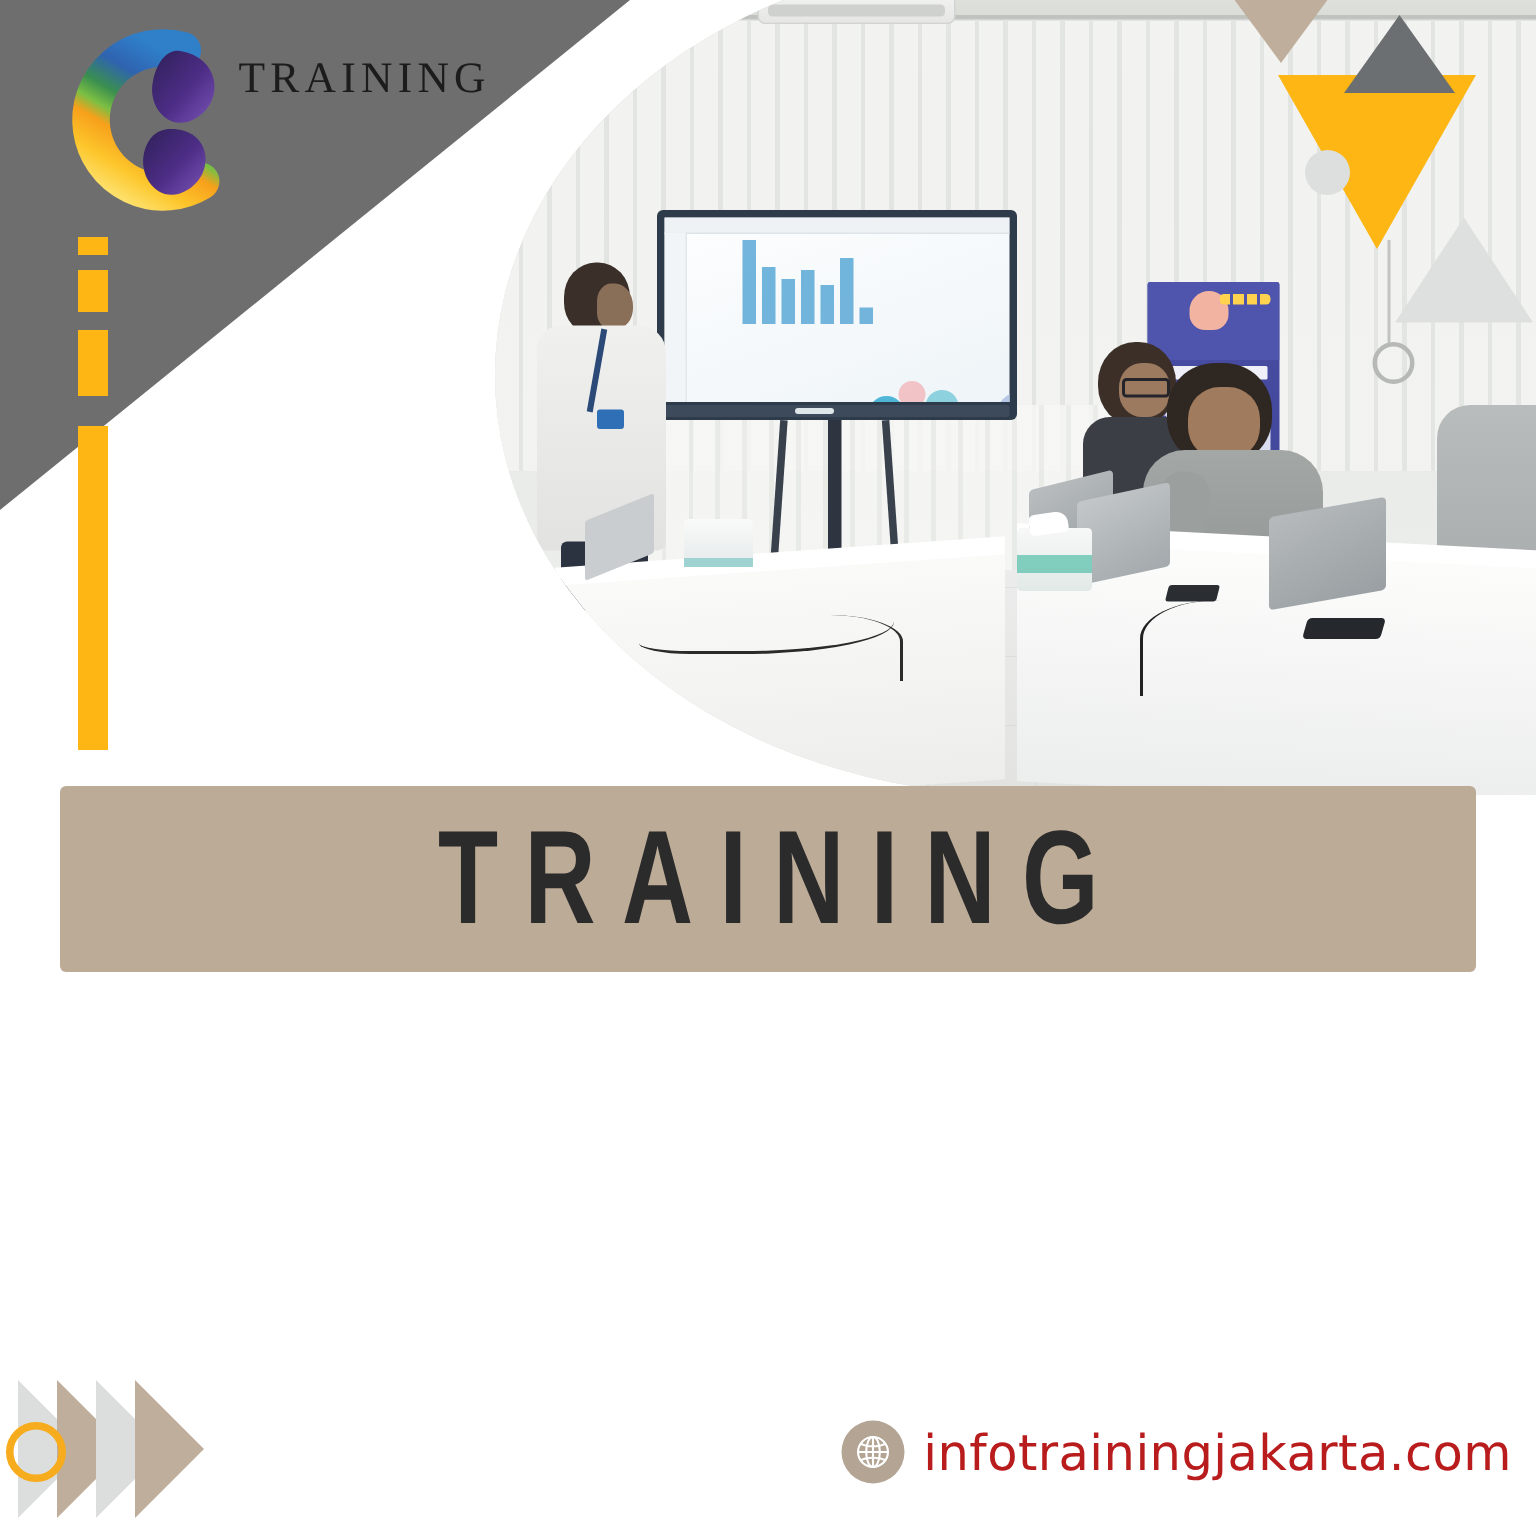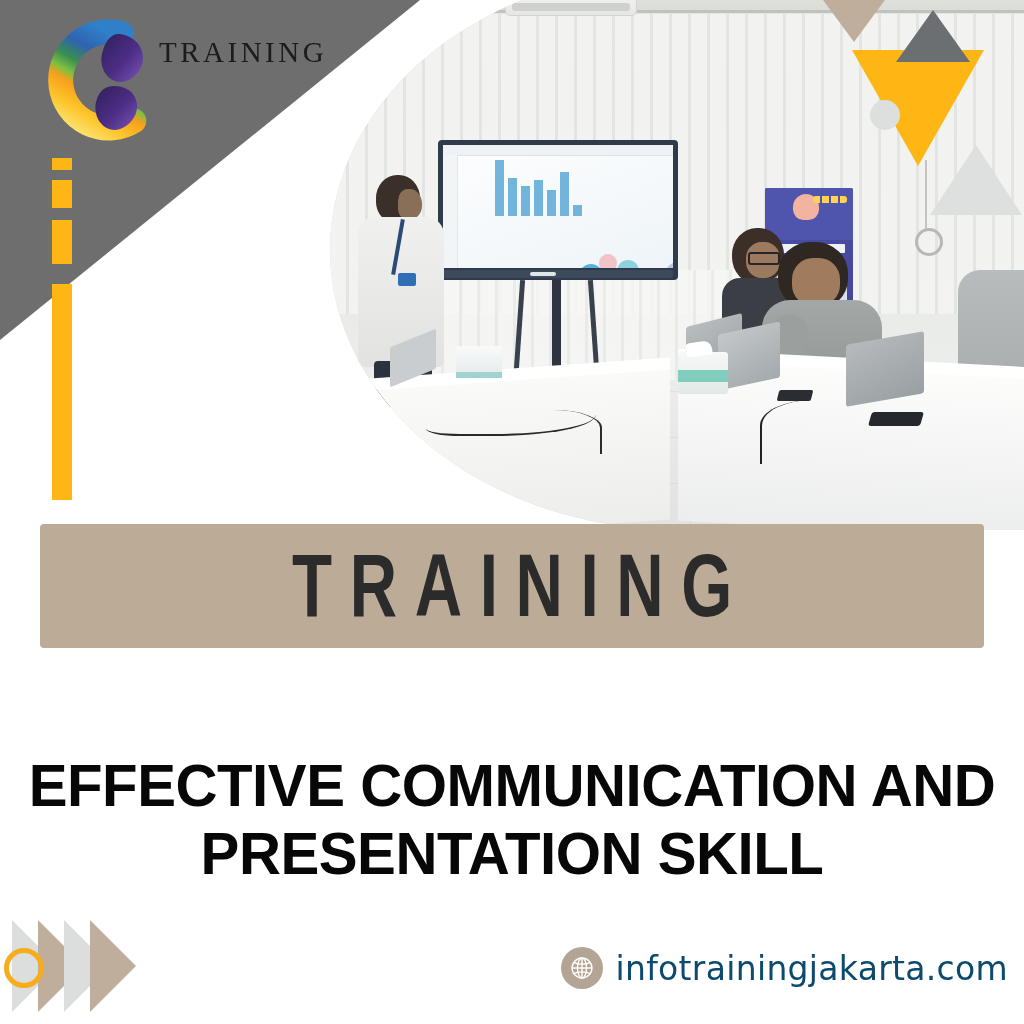--- a/index.html
+++ b/index.html
@@ -335,21 +335,21 @@
   
   .site{
     position:absolute;right:16px;top:944px;height:48px;z-index:7;
     display:flex;align-items:center;gap:13px;
   }
   .globe{
     width:42px;height:42px;border-radius:50%;background:#b3a493;
     display:flex;align-items:center;justify-content:center;flex:0 0 auto;
   }
   .site-url{
-    font-family:"DejaVu Sans",sans-serif;font-size:33px;color:#0c4a6e;letter-spacing:.3px;
+    font-family:"DejaVu Sans",sans-serif;font-size:33px;color:#b91c1c;letter-spacing:.3px;
   }
 </style>
 </head>
 <body>
 
 <div id="poster">
 
   <div class="photo-wrap">
     <div class="photo-mask">
       <div class="photo">
@@ -495,24 +495,20 @@
     </div>
     <div class="logo-text">
       <div class="logo-training">TRAINING</div>
     </div>
   </div>
 
   <div class="banner">
     <div class="banner-text">TRAINING</div>
   </div>
 
-  <div class="headline">
-    <span class="ln">EFFECTIVE COMMUNICATION AND</span>
-    <span class="ln">PRESENTATION SKILL</span>
-  </div>
 
   <div class="chevrons">
     <div class="chev grey c1"></div>
     <div class="chev tan  c2"></div>
     <div class="chev grey c3"></div>
     <div class="chev tan  c4"></div>
   </div>
   <div class="ring"></div>
 
   <div class="site">

